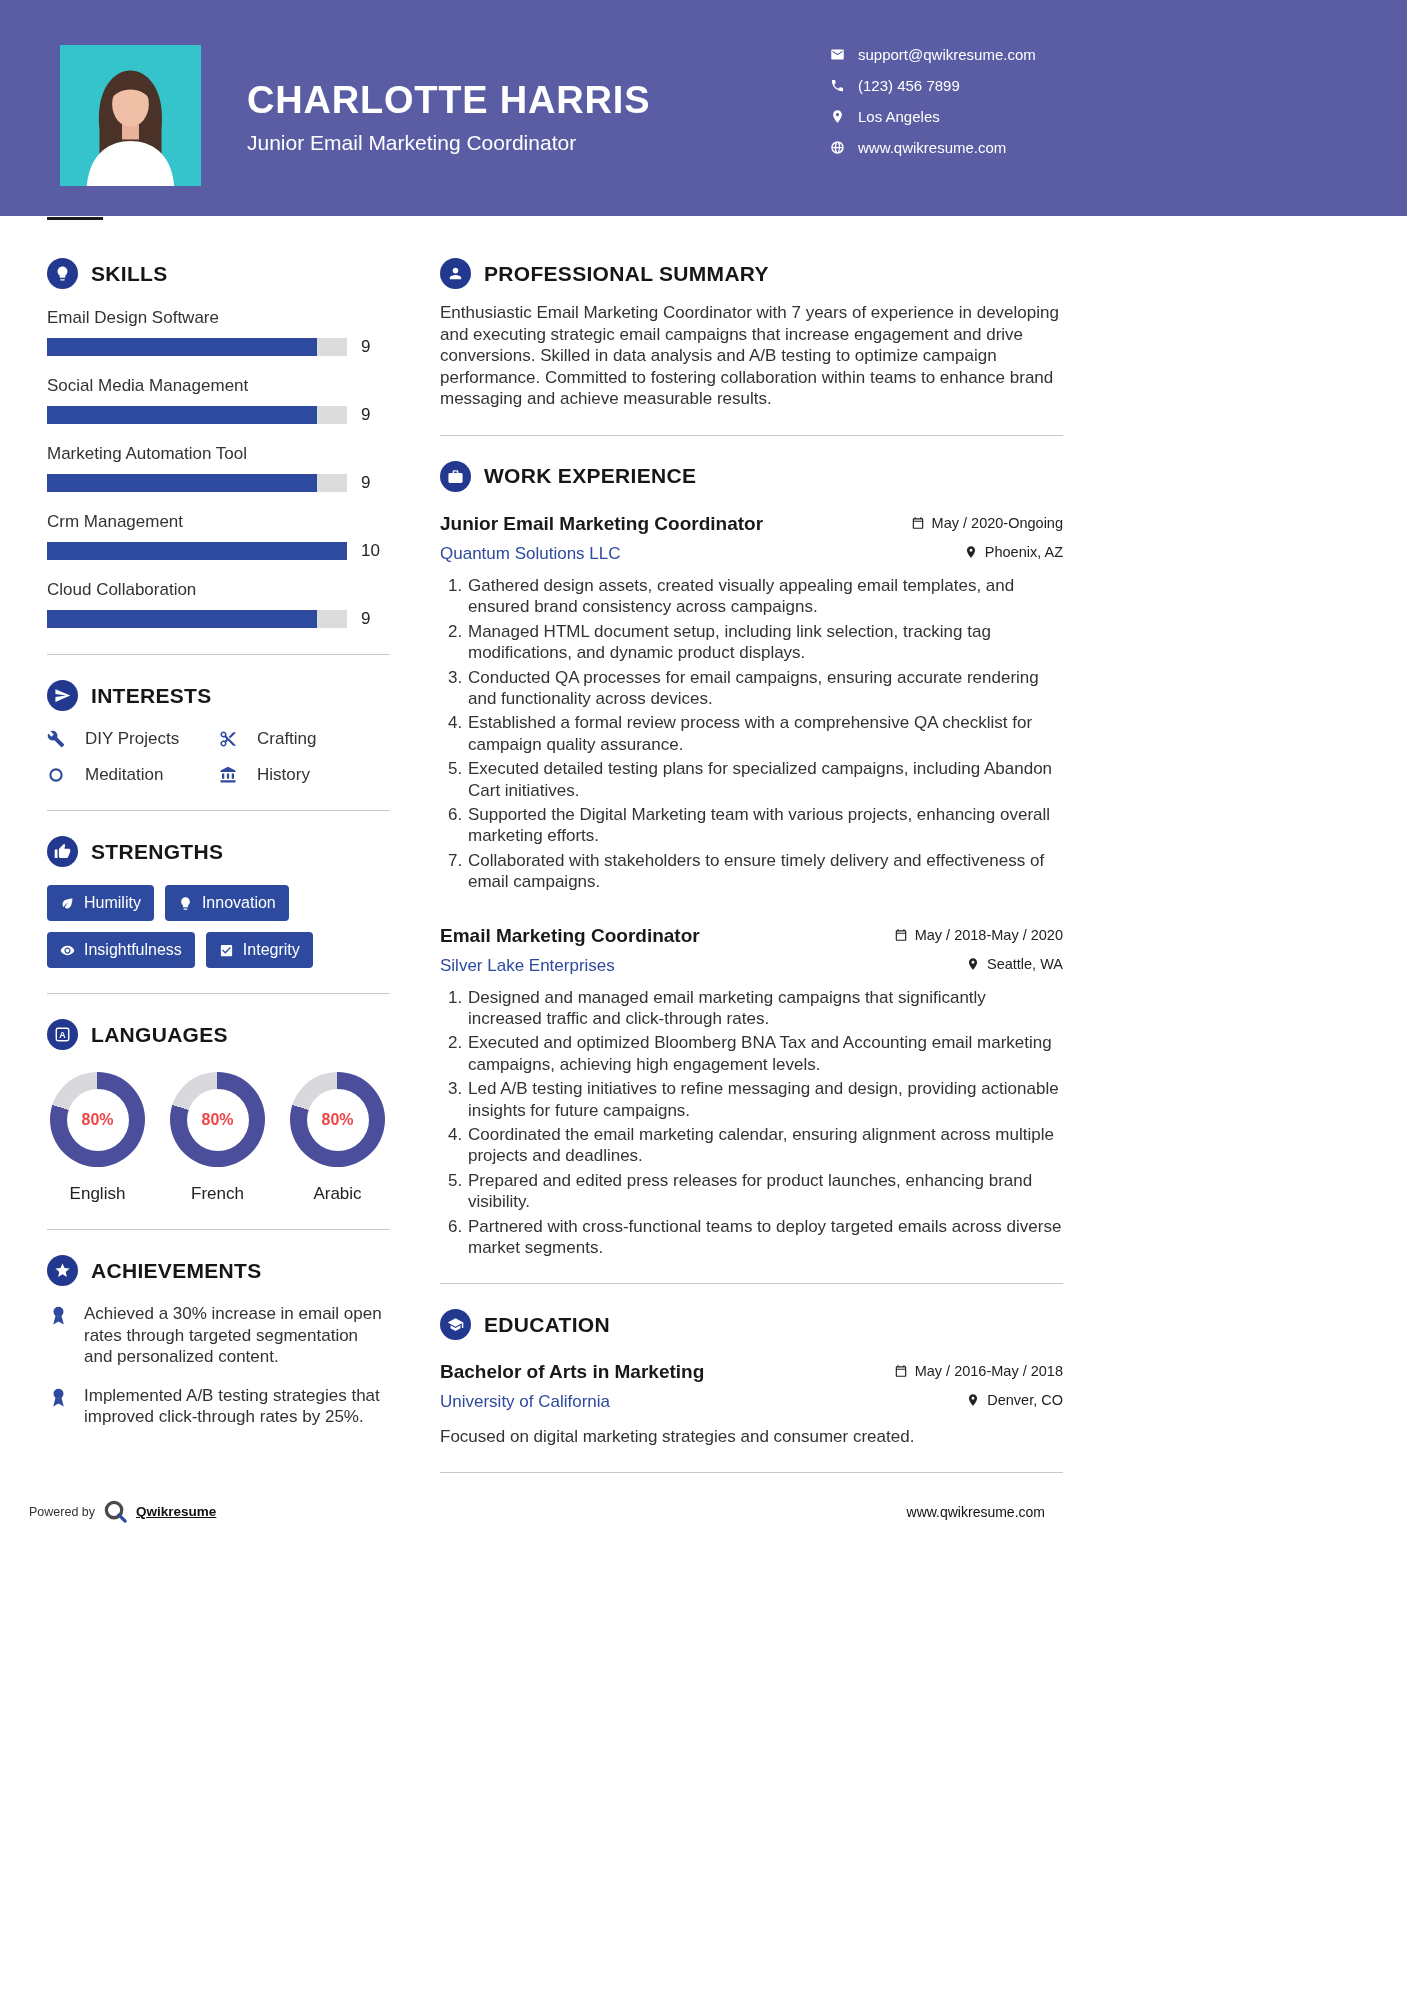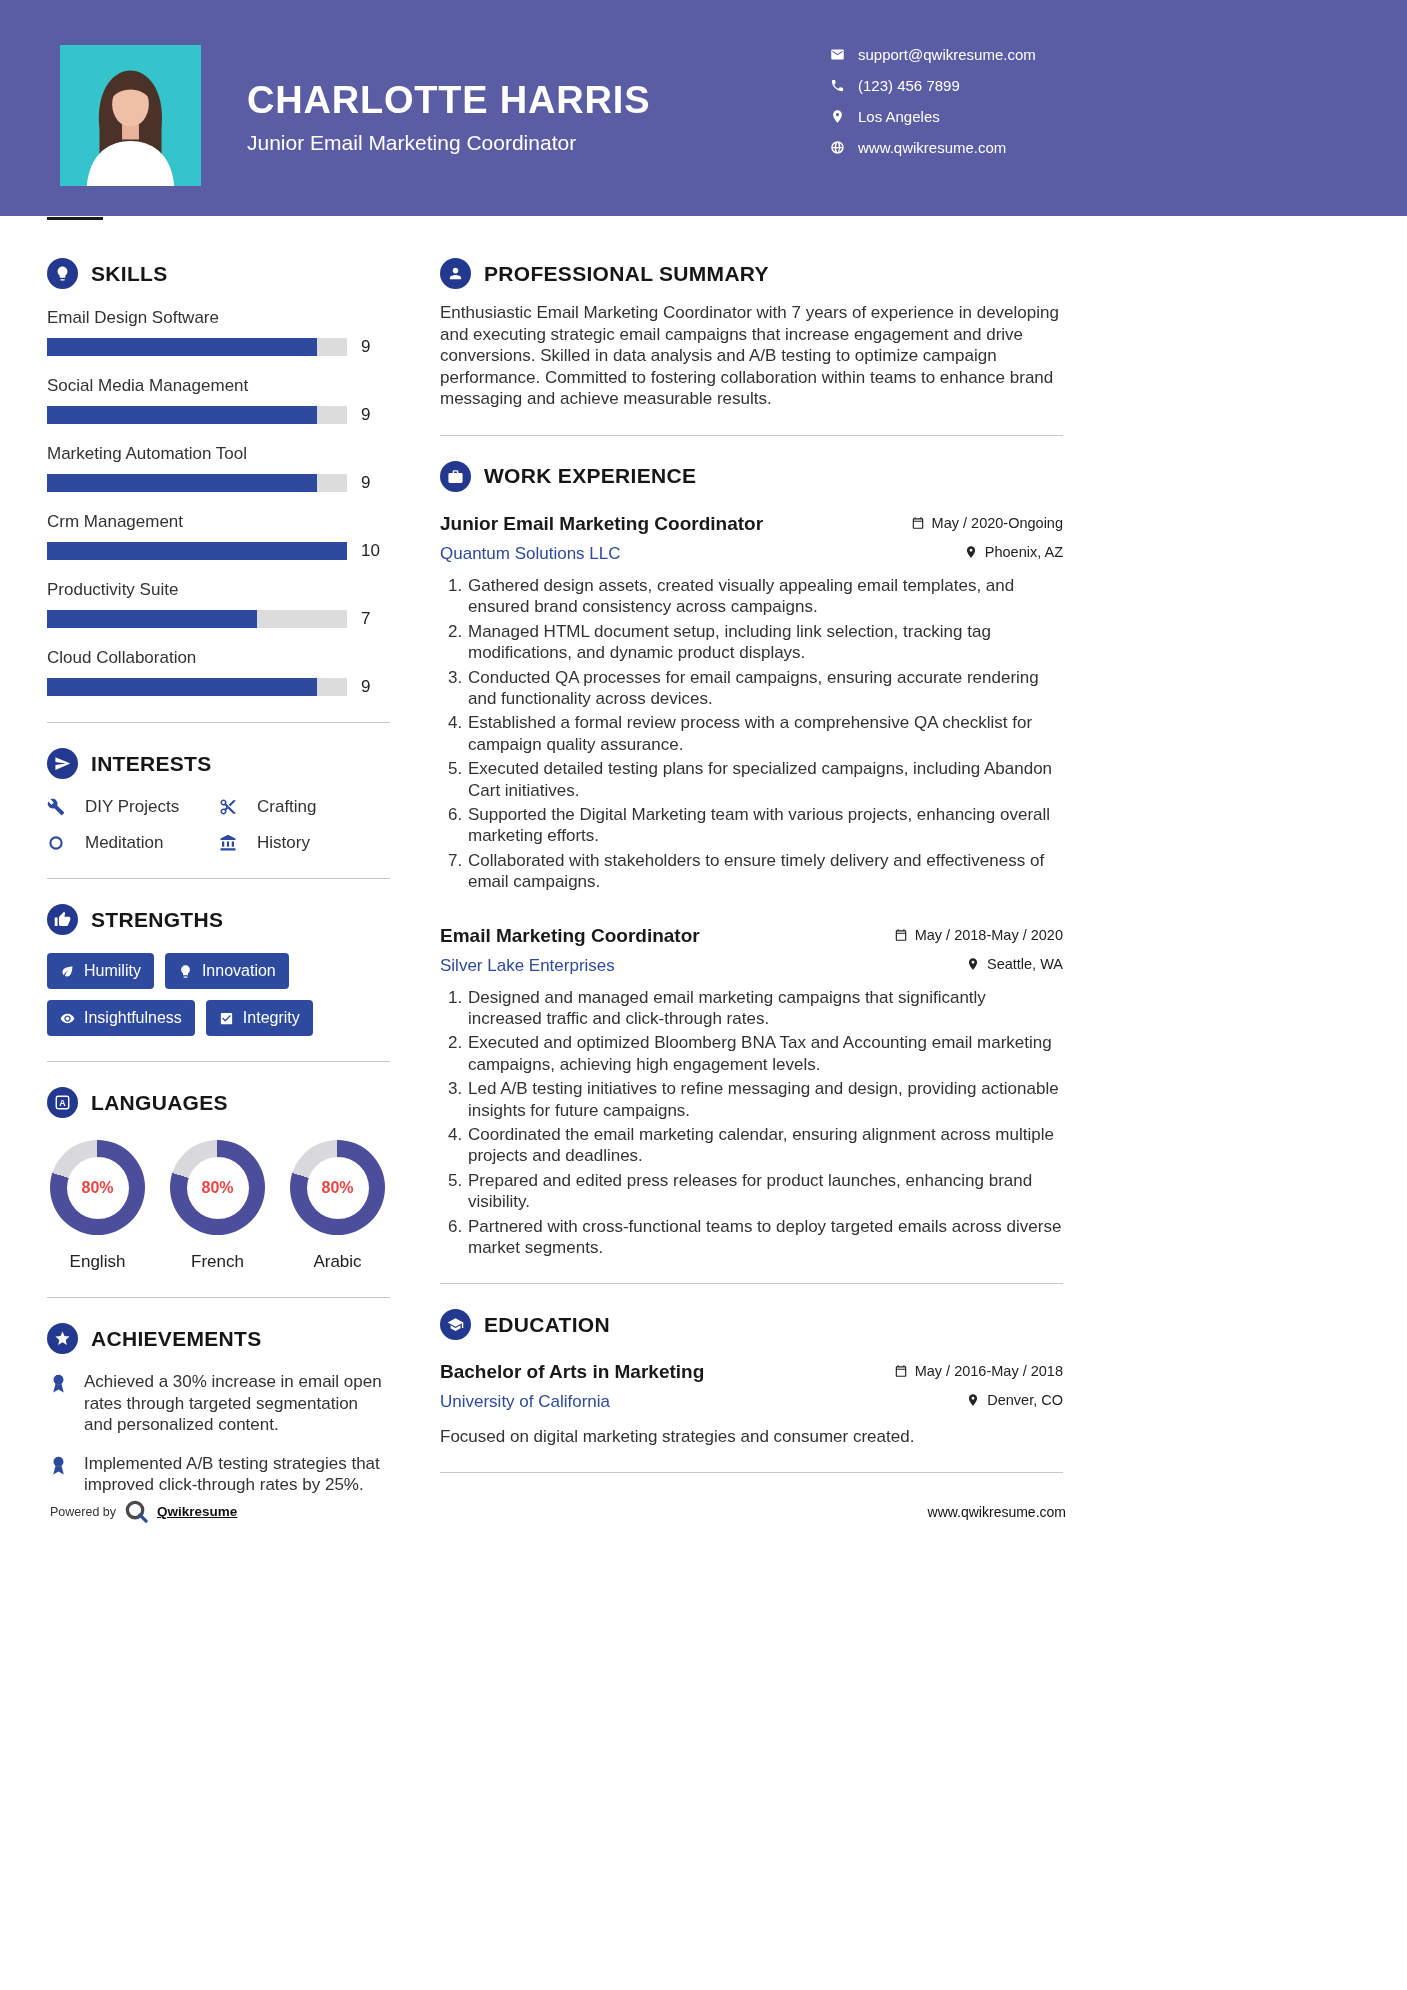--- a/index.html
+++ b/index.html
@@ -80,21 +80,21 @@
   .job-title{font-size:19px;font-weight:700;color:#191919;}
   .job-meta{display:flex;align-items:center;gap:7px;font-size:14.5px;color:#222;white-space:nowrap;}
   .job-meta .icn svg{width:14px;height:14px;fill:#222;display:block;}
   .job-sub{display:flex;justify-content:space-between;align-items:baseline;margin-top:9px;}
   .company{font-size:17px;color:var(--accent);font-weight:500;}
   .job-bullets{margin-top:11px;padding-left:27px;font-size:17px;line-height:1.26;color:var(--text);}
   .job-bullets li{margin-bottom:3px;padding-left:1px;}
   .edu-note{margin-top:15px;font-size:17px;color:var(--text);}
 
   
-  .footer{position:absolute;left:50px;top:1499px;width:1016px;display:flex;justify-content:space-between;align-items:center;background:transparent;gap:40px;}
+  .footer{position:absolute;left:29px;top:1499px;width:1016px;display:flex;justify-content:space-between;align-items:center;background:transparent;gap:40px;}
   .footer-left{display:flex;align-items:center;gap:8px;}
   .powered{font-size:12.5px;color:#333;}
   .logo svg{width:25px;height:25px;display:block;}
   .brand{font-size:13.5px;font-weight:700;color:#111;text-decoration:underline;cursor:pointer;}
   .site{font-size:14px;color:#111;}
 </style>
 </head>
 <body>
 
 <div class="page">
@@ -195,29 +195,20 @@
             <div class="skill">
               <div class="skill-label">Crm Management</div>
               <div class="skill-row">
                 <div class="skill-track">
                   <div class="skill-fill" style="width:100%"></div>
                 </div>
                 <div class="skill-value">10</div>
               </div>
             </div>
             <div class="skill">
-              <div class="skill-label">Productivity Suite</div>
-              <div class="skill-row">
-                <div class="skill-track">
-                  <div class="skill-fill" style="width:70%"></div>
-                </div>
-                <div class="skill-value">7</div>
-              </div>
-            </div>
-            <div class="skill">
               <div class="skill-label">Cloud Collaboration</div>
               <div class="skill-row">
                 <div class="skill-track">
                   <div class="skill-fill" style="width:90%"></div>
                 </div>
                 <div class="skill-value">9</div>
               </div>
             </div>
           </div>
       </section>

